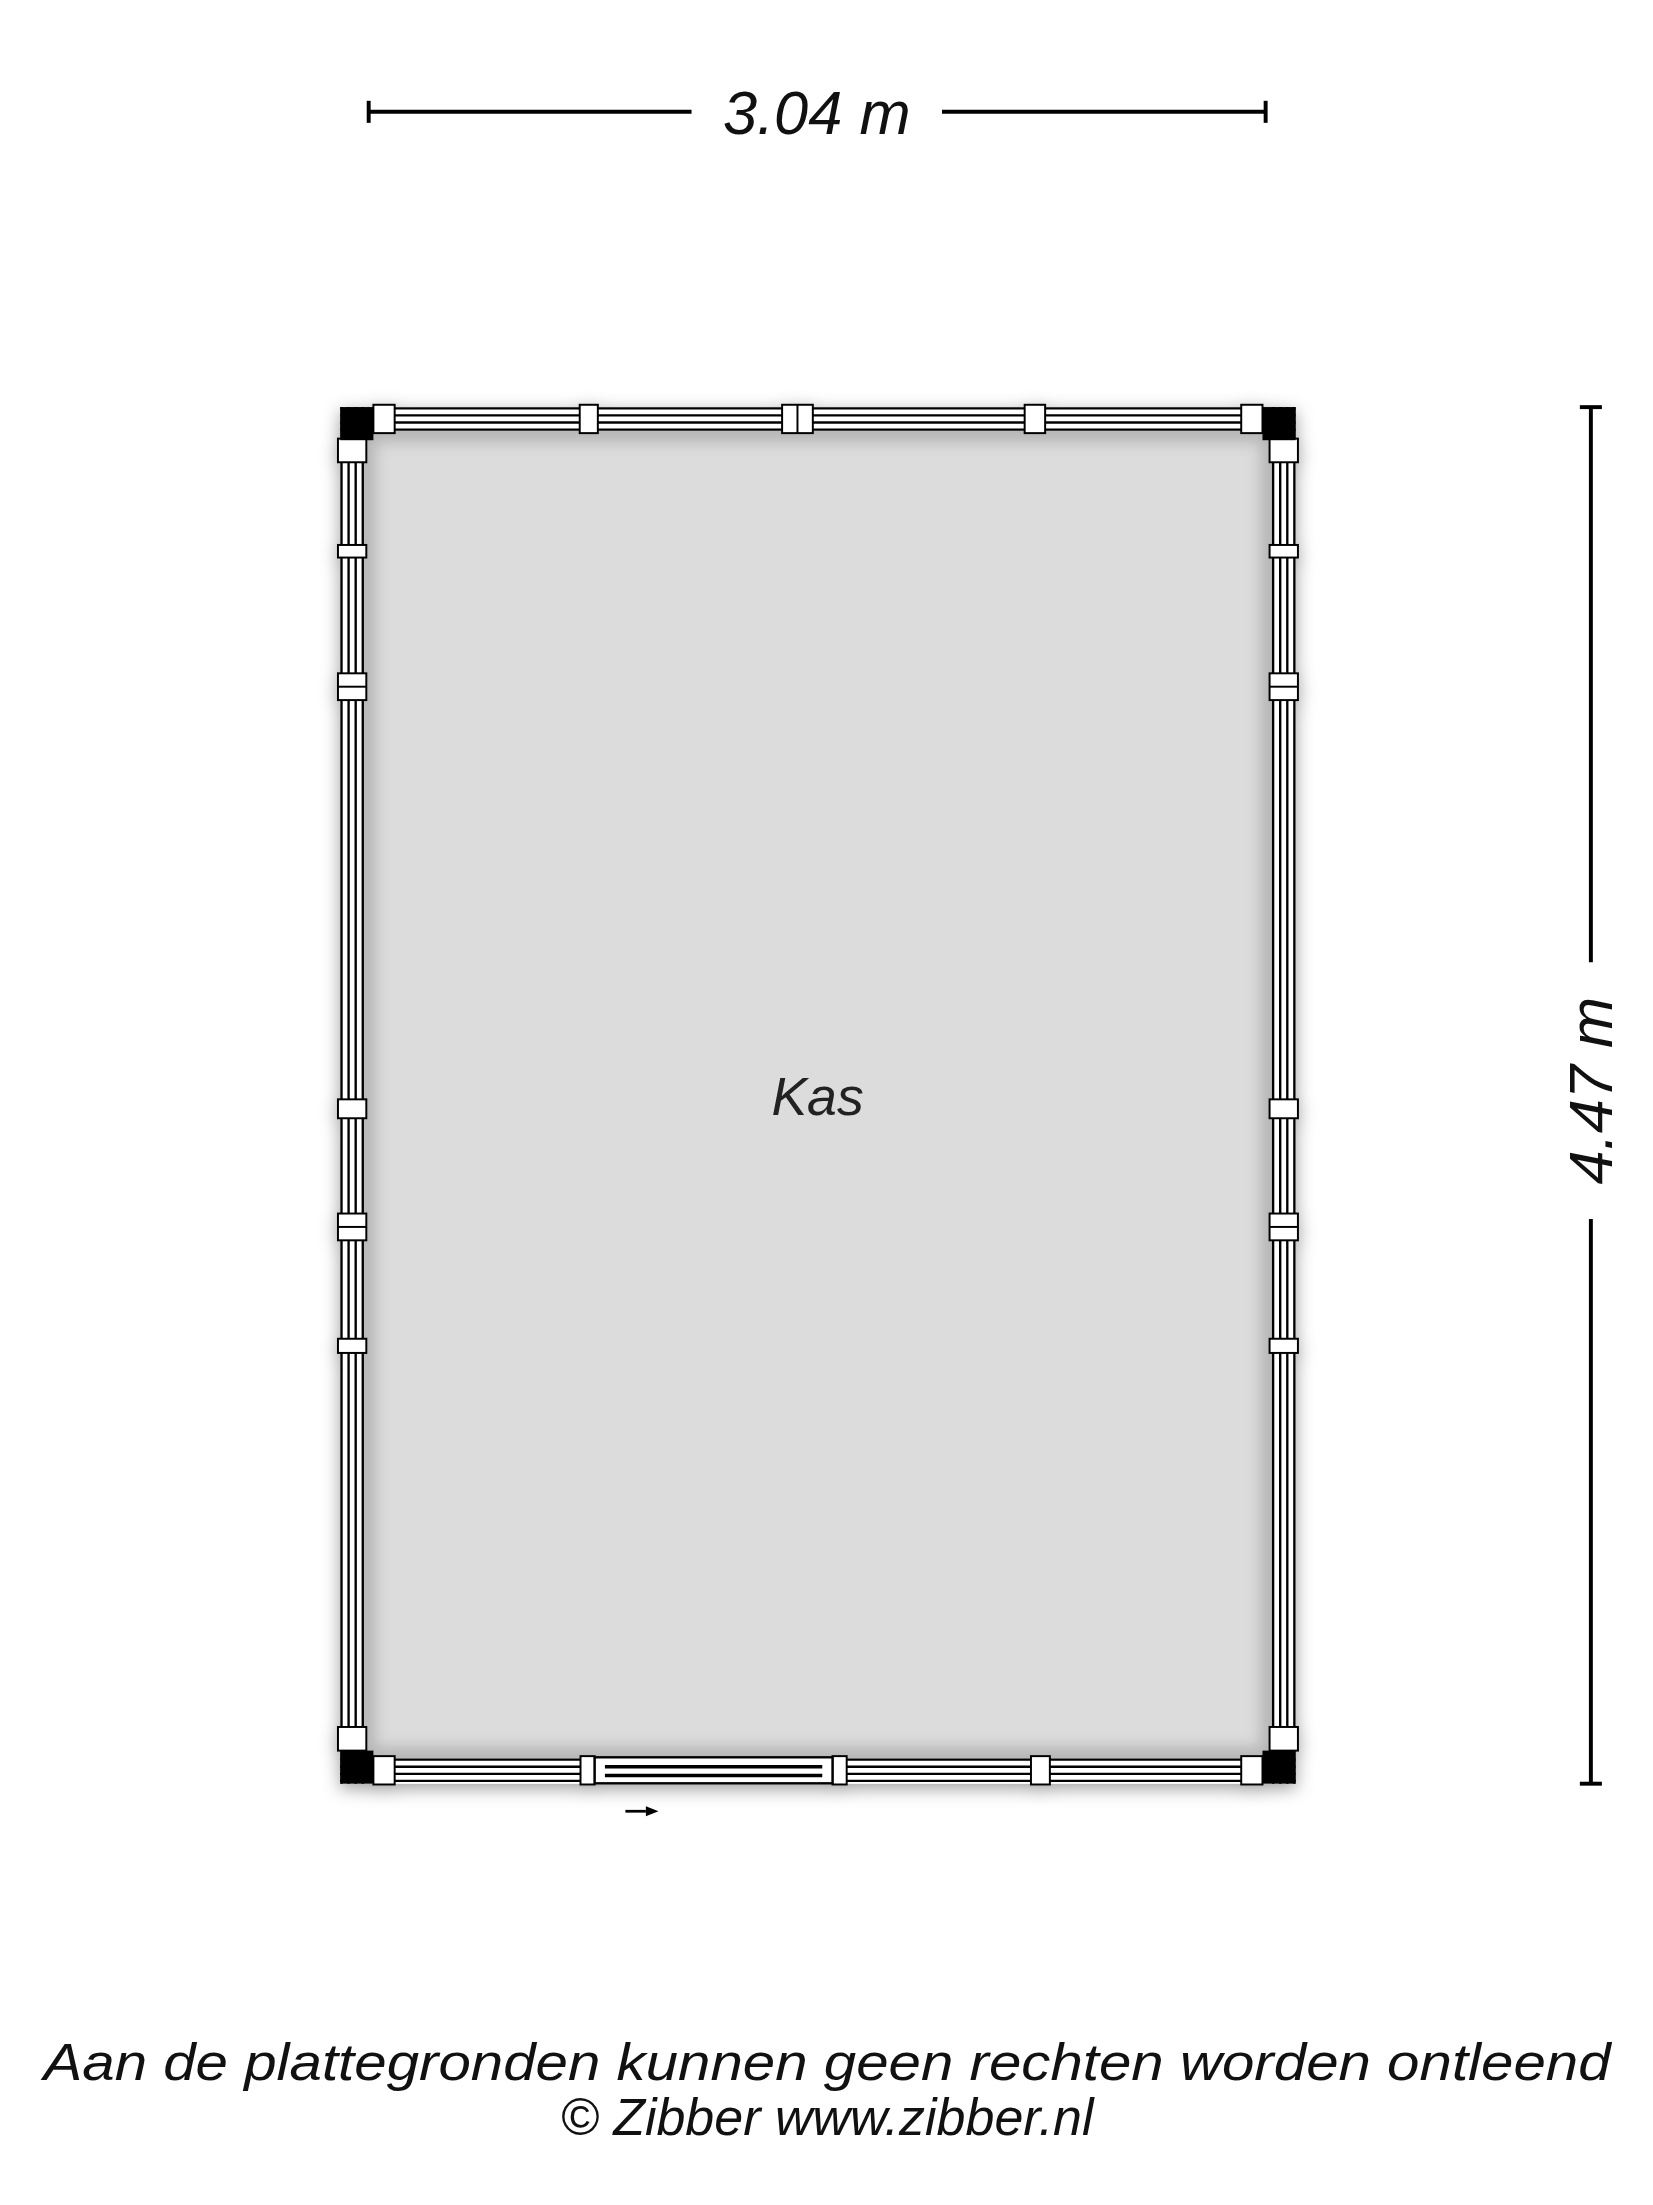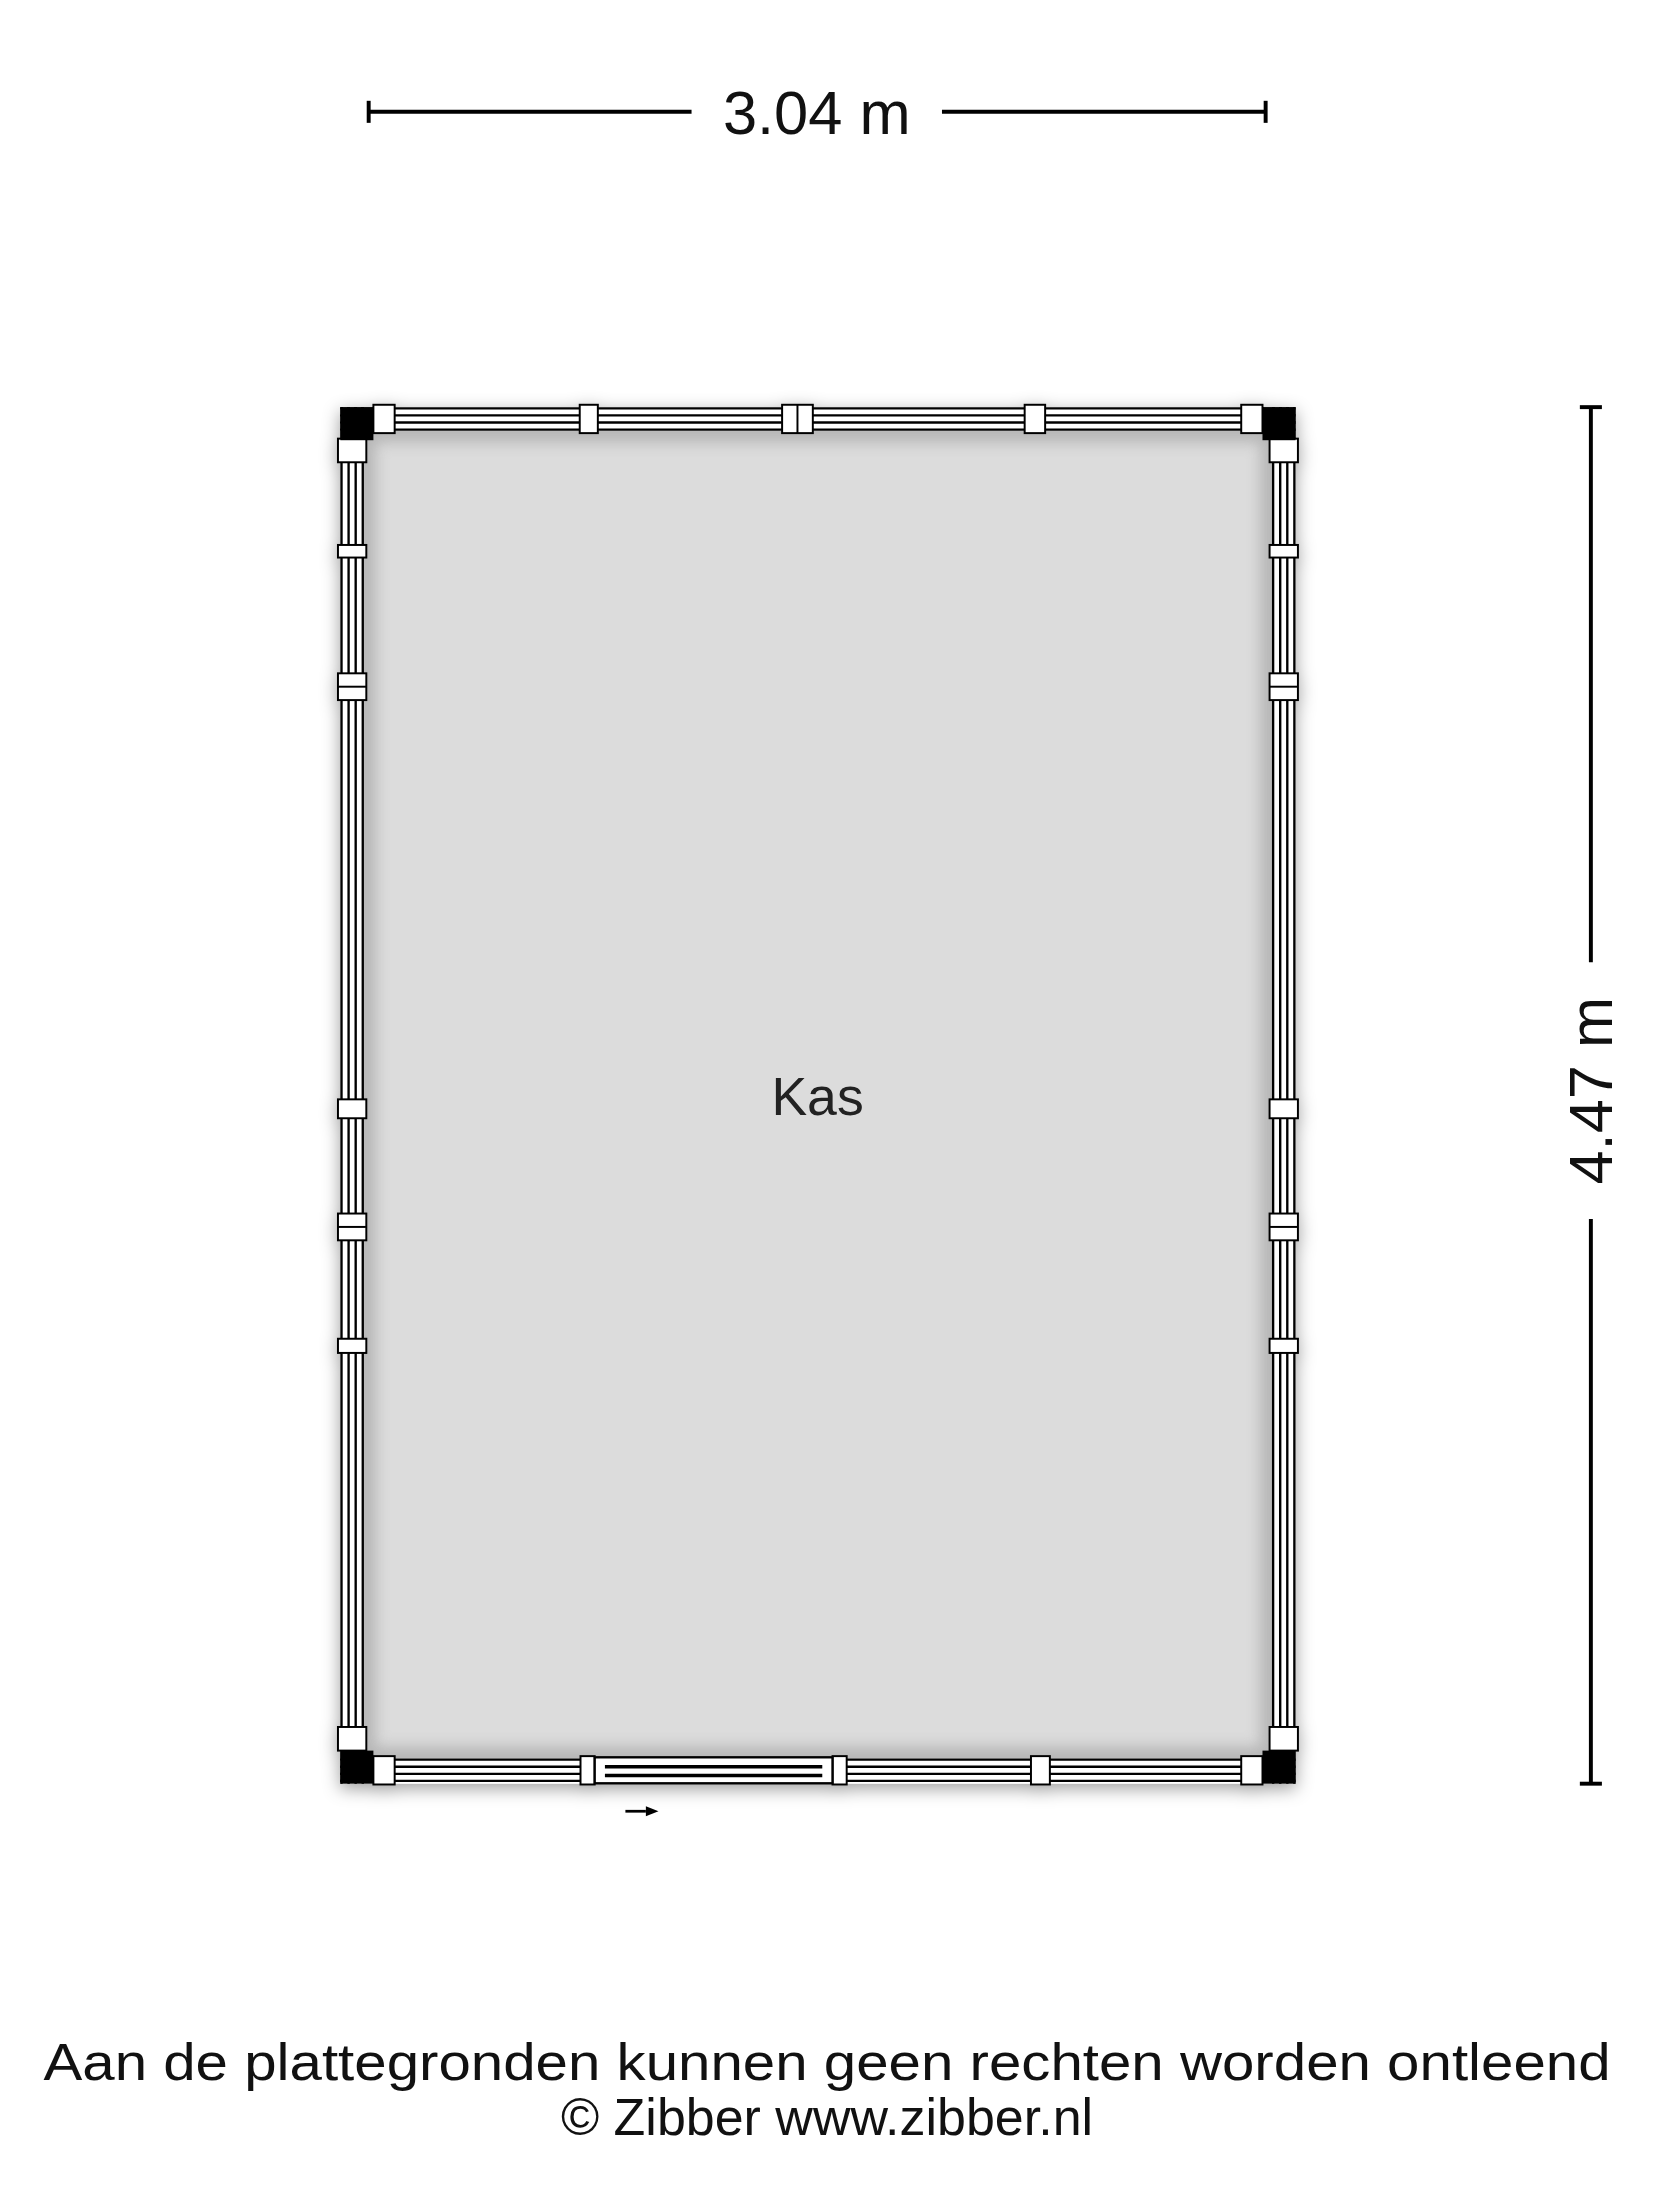--- a/index.html
+++ b/index.html
@@ -6,20 +6,21 @@
     margin: 0;
     padding: 0;
     background: #ffffff;
   }
   .canvas {
     position: relative;
     width: 1654px;
     height: 2205px;
     background: #ffffff;
     overflow: hidden;
+    font-style: italic;
   }
   svg text {
     font-family: "Liberation Sans", sans-serif;
     fill: #111111;
   }
   .dim-label { font-size: 78px; }
   .room-label { font-size: 68px; fill: #222222; }
   .footer-text { font-size: 66px; }
 </style>
 </head>

